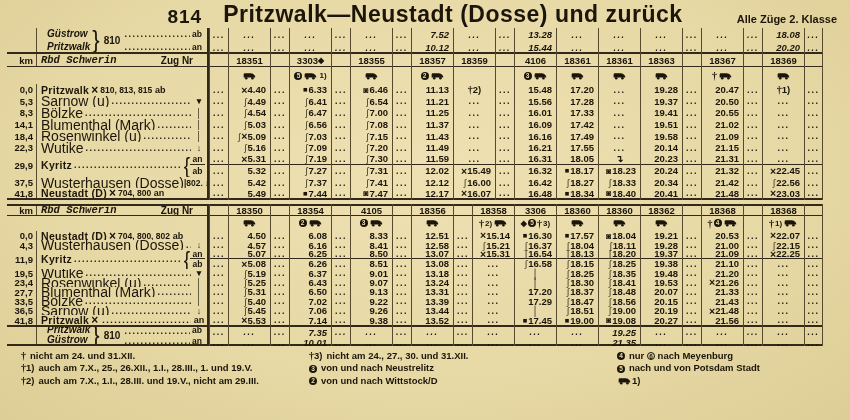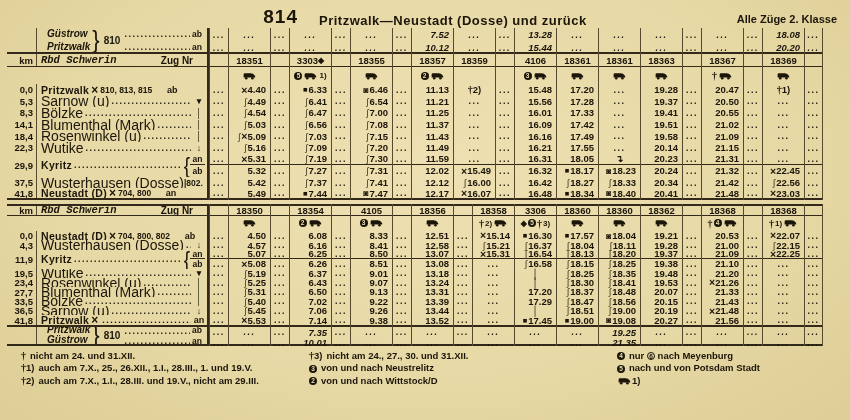--- a/index.html
+++ b/index.html
@@ -8,21 +8,21 @@
   *{box-sizing:border-box;margin:0;padding:0;}
   html,body{width:850px;height:420px;overflow:hidden;}
   body{
     background:radial-gradient(ellipse at 50% 40%, #eee0b2 0%, #e7d9a5 60%, #ddcd96 100%);
     font-family:"Liberation Sans", sans-serif; color:var(--ink);
   }
   .page{padding:4px 7px 0 7px;}
   
   .titlebar{position:relative;height:24px;display:flex;align-items:flex-end;justify-content:center;gap:21px;}
   .t-num{font-size:19px;font-weight:900;letter-spacing:1px;}
-  .t-name{font-size:13px;font-weight:900;letter-spacing:.5px;}
+  .t-name{font-size:23px;font-weight:900;letter-spacing:.5px;}
   .t-right{position:absolute;right:6px;bottom:3px;font-size:11px;font-weight:bold;}
   
   .tt{display:flex;width:100%;}
   .t1{--rh:11.6px;--numh:13px;--icoh:17px;--blkl:13px;}
   .t2{--rh:9.4px;--numh:12px;--icoh:15px;--blkl:10.5px;margin-top:4px;}
   .stubcol{width:202px;flex:0 0 202px;border-right:2px solid var(--ink2);}
   .col{flex:0 0 auto;border-left:1px solid #564a2e;}
   .col:first-of-type{border-left:none;}
   .col:last-of-type{border-right:1px solid #564a2e;}
   .cd-col{width:19px;}
@@ -55,21 +55,21 @@
   .sblank{height:var(--icoh);display:flex;}
   .skm{width:30px;flex:0 0 30px;border-right:1px solid #564a2e;display:flex;align-items:center;
        justify-content:flex-end;padding-right:3px;font-size:9.5px;font-weight:bold;}
   .sbody{flex:1;display:flex;align-items:center;padding:0 2px 0 4px;overflow:hidden;white-space:nowrap;}
   .shb{justify-content:space-between;padding-right:14px;}
   .rbd{font-style:italic;font-weight:bold;font-size:10.5px;font-family:Liberation Mono, monospace;}
   .zug{font-weight:bold;font-size:10px;}
   .sname{font-size:14px;}
   .sname.bb{font-weight:900;font-size:10.5px;letter-spacing:.3px;}
   .jx{font-weight:900;font-size:12px;margin:0 2px;line-height:1;}
-  .saf{font-size:8.5px;font-weight:bold;margin-right:14px;}
+  .saf{font-size:8.5px;font-weight:bold;margin-right:2px;}
   .lead{flex:1;overflow:hidden;height:10px;position:relative;margin:0 2px;}
   .lead::after{content:"..........................................";letter-spacing:1.5px;
        font-size:9px;font-weight:bold;position:absolute;left:0;top:0;}
   .suf{width:12px;text-align:center;font-size:9px;font-weight:bold;}
   .brace{font-size:19px;font-weight:400;line-height:1;transform:scaleY(1.15);}
   .anab{display:flex;flex-direction:column;width:15px;font-size:8.5px;font-weight:bold;}
   .anab span{height:var(--rh);display:flex;align-items:center;justify-content:center;}
   .anab span:first-child{border-bottom:1px solid var(--ink2);}
   
   .cblk{display:flex;height:calc(var(--blkl)*2);}

